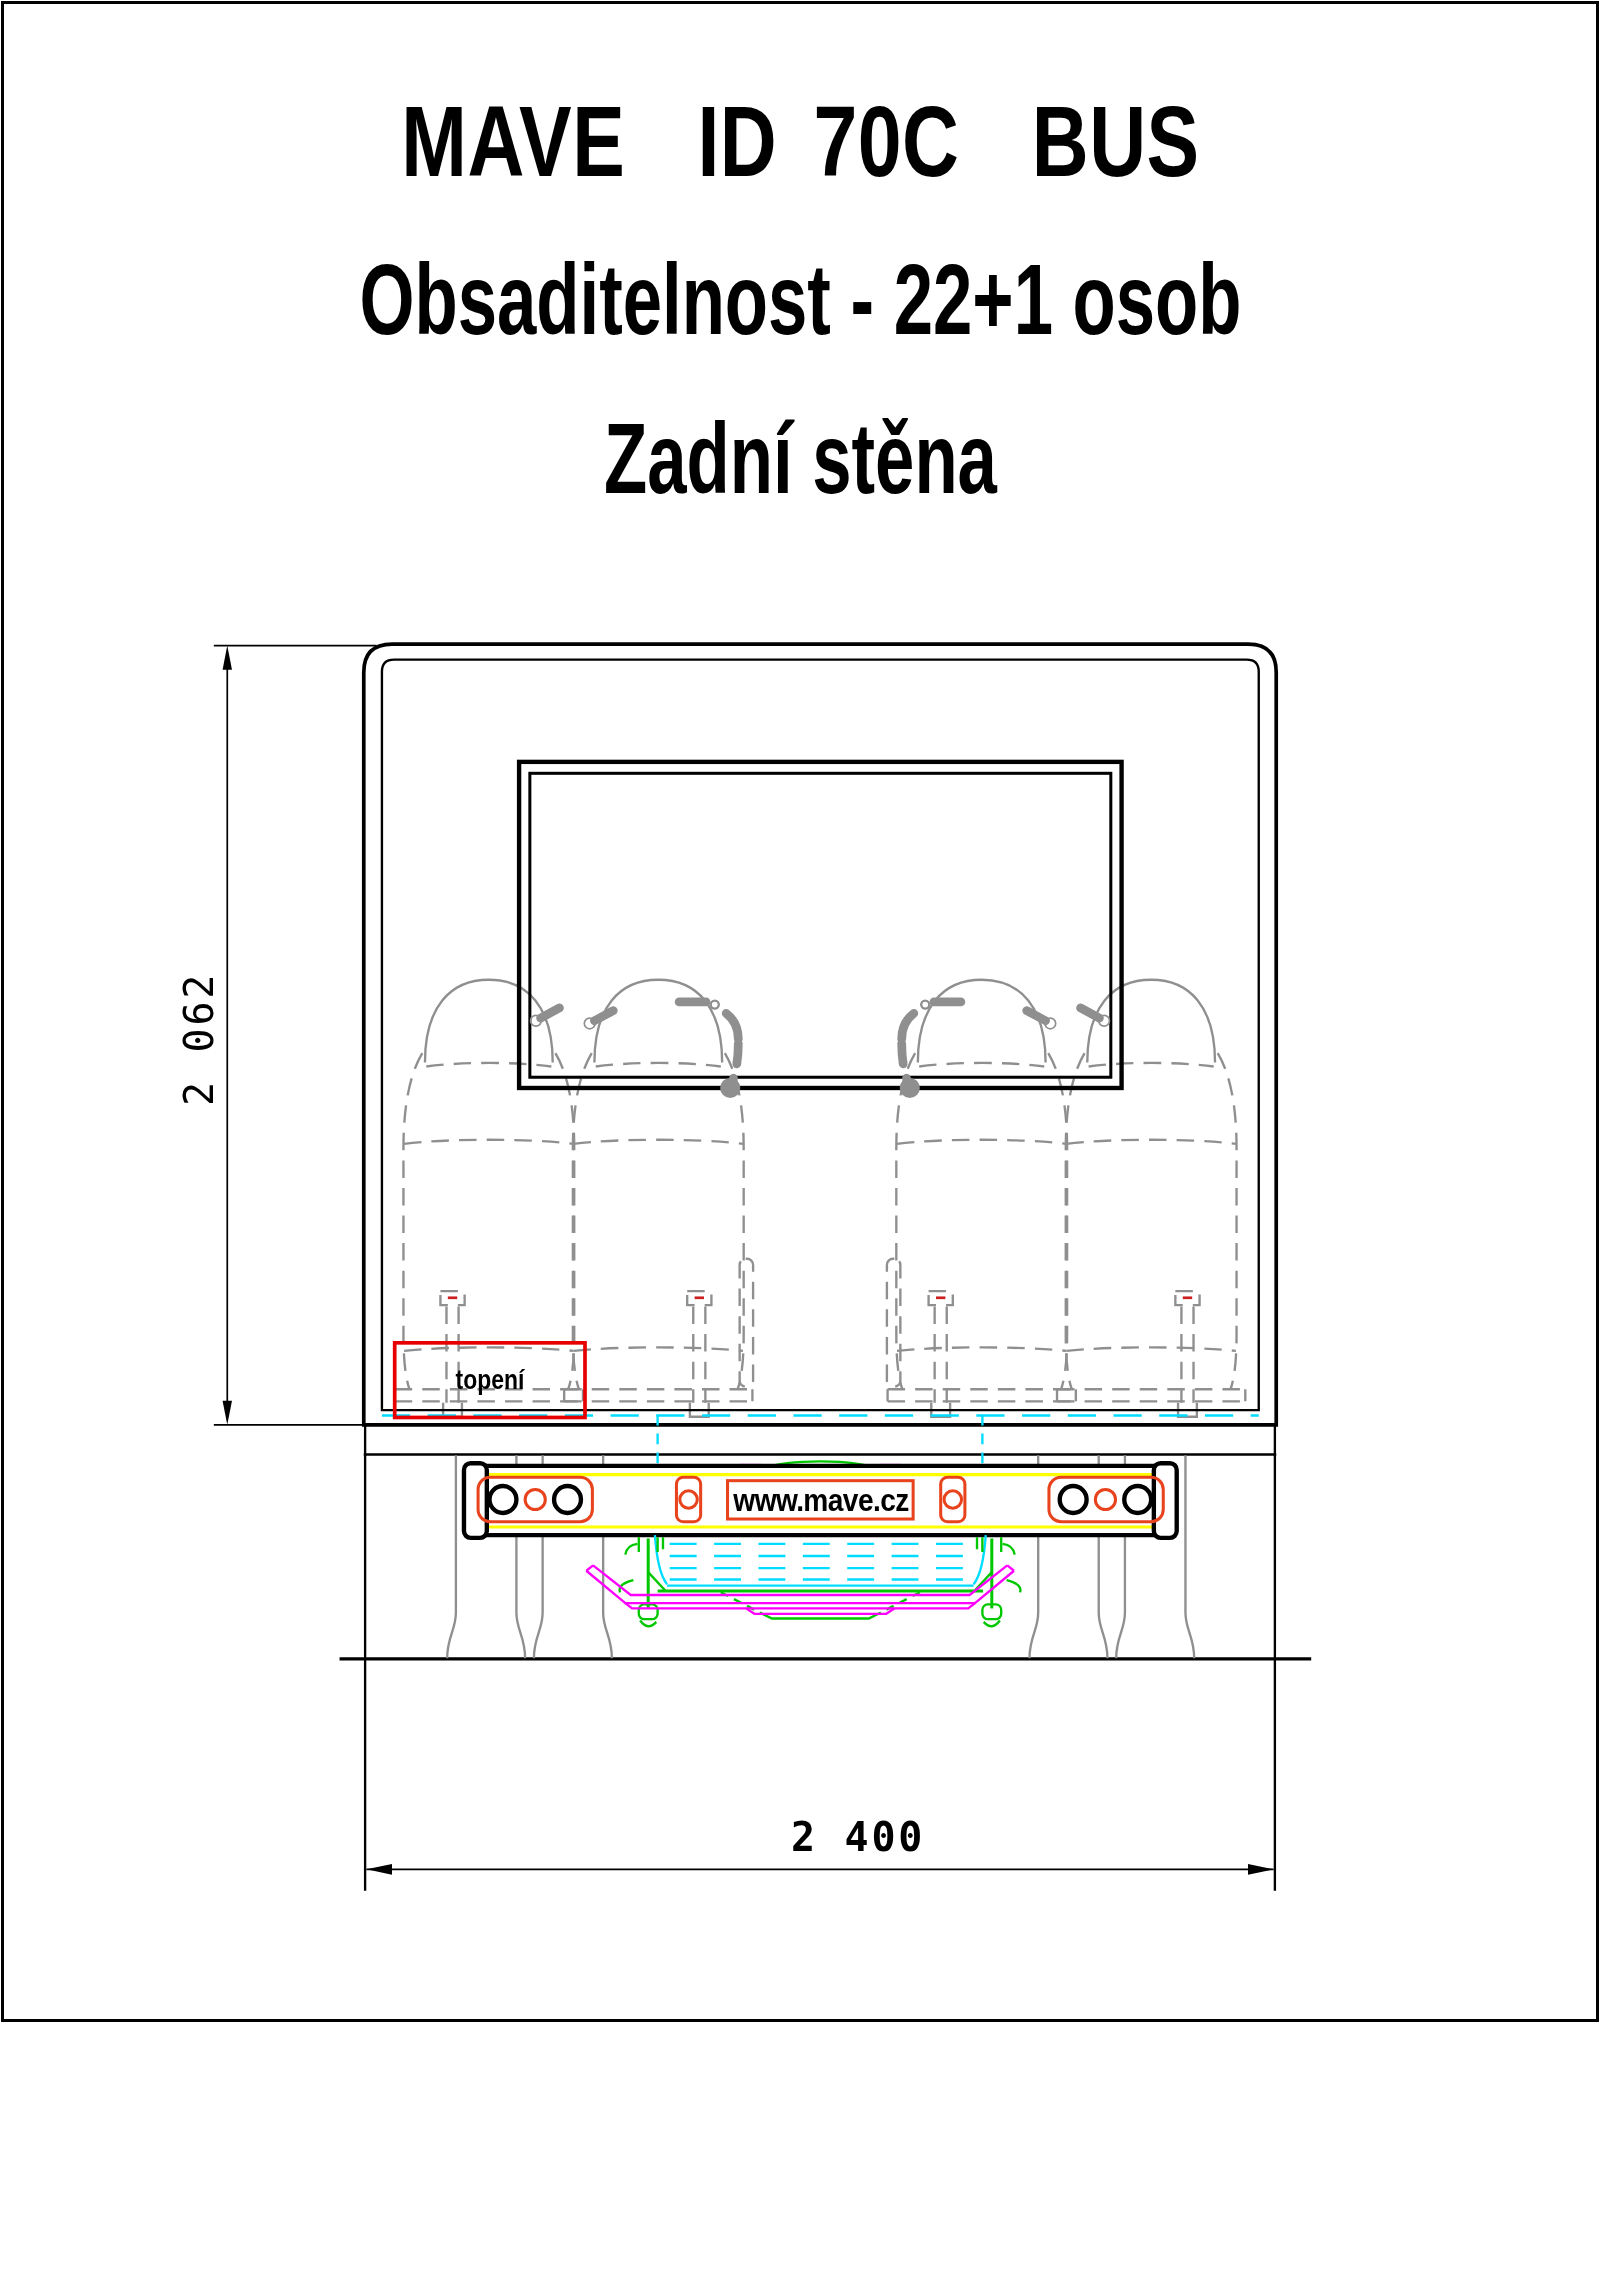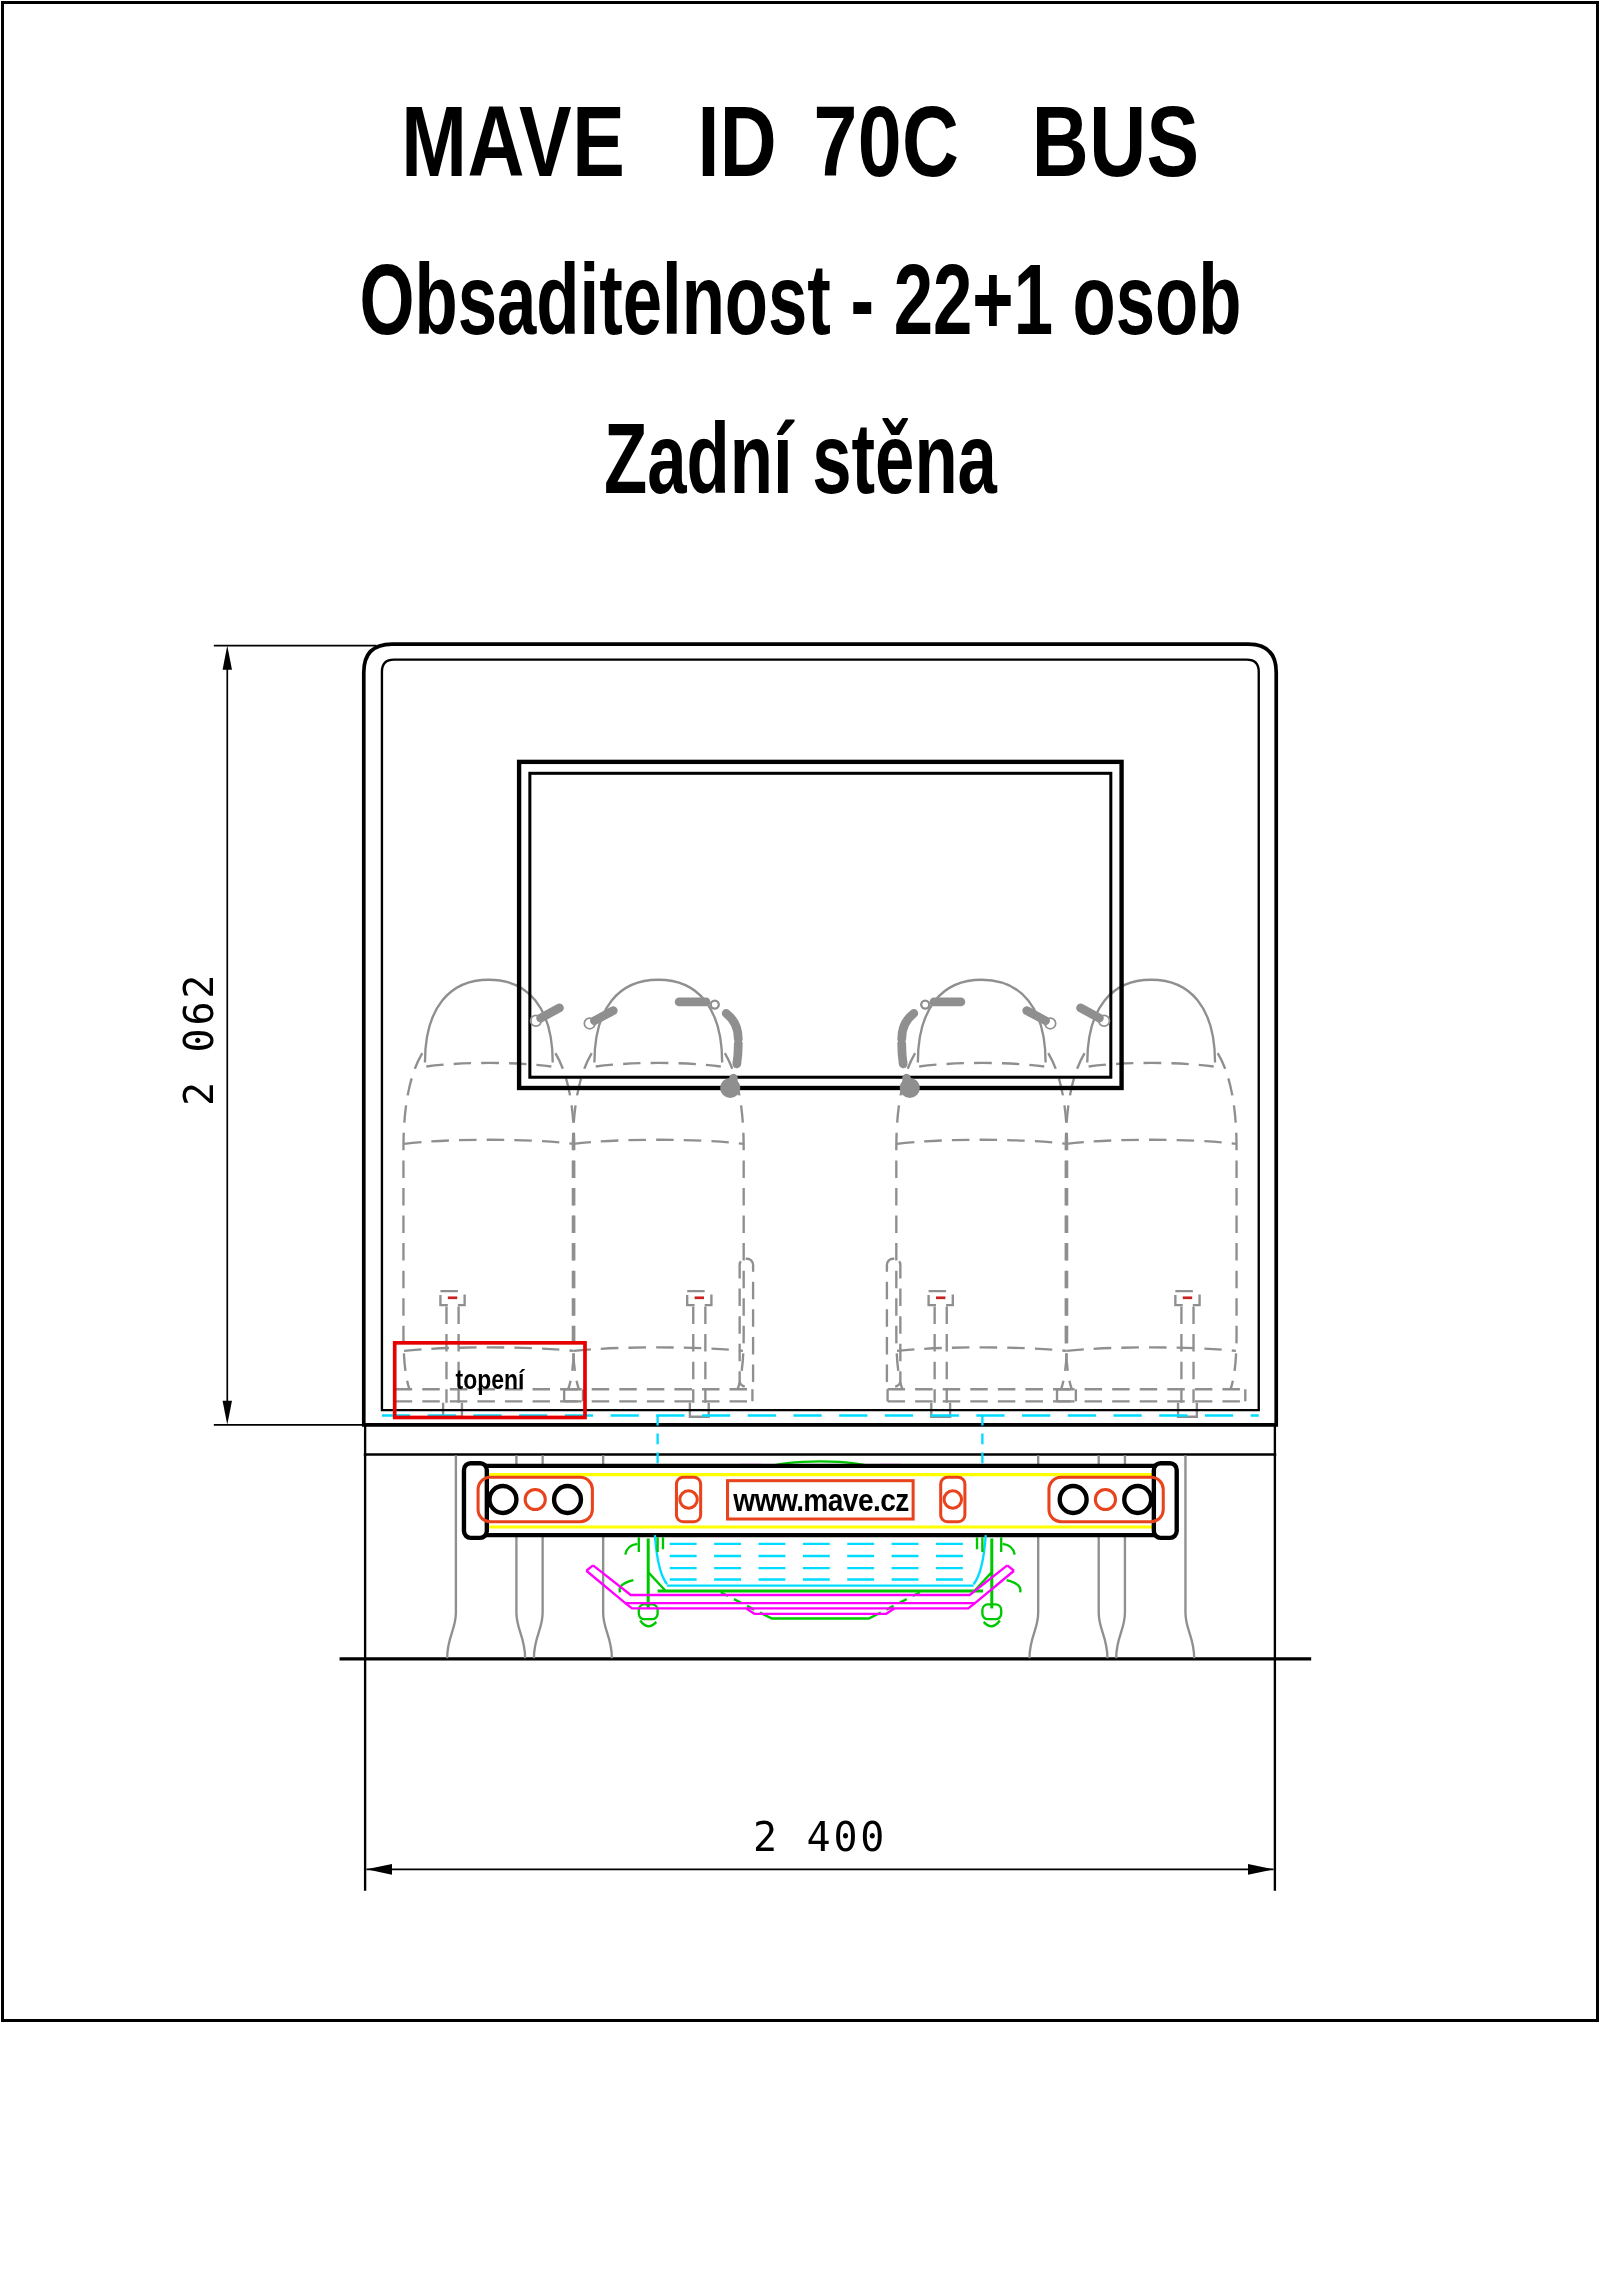--- a/index.html
+++ b/index.html
@@ -7,21 +7,21 @@
         font-family:"Liberation Sans", sans-serif;}
   .abs{position:absolute;}
   #page-border{position:absolute;left:1.3px;top:1.3px;right:2px;bottom:2px;border:3.4px solid #000;}
   .hline{width:100%;text-align:center;font-weight:bold;color:#000;line-height:1;white-space:pre;}
   #title{top:91px;font-size:101px;transform:scaleX(0.78);transform-origin:center;word-spacing:17.5px;letter-spacing:0.7px;}
   #subtitle{top:249px;font-size:101px;transform:scaleX(0.70);transform-origin:center;}
   #viewtitle{top:408px;font-size:101px;transform:scaleX(0.70);transform-origin:center;}
   .dimtxt{font-family:"DejaVu Sans Mono", monospace;font-size:40px;color:#000;
           display:flex;align-items:center;justify-content:center;letter-spacing:2.7px;white-space:pre;}
   #dim-h{left:108px;top:1017px;width:182px;height:44px;transform:rotate(-90deg);transform-origin:center;}
-  #dim-w{left:726px;top:1815px;width:188px;height:43px;}
+  #dim-w{left:764px;top:1815px;width:188px;height:43px;font-weight:bold;}
   #heatlbl{left:395px;top:1343px;width:190px;height:75px;display:flex;align-items:center;justify-content:center;
            font-weight:bold;font-size:27px;color:#000;transform:scaleX(0.85);}
   #urllbl{left:728px;top:1481px;width:186px;height:38px;display:flex;align-items:center;justify-content:center;
           font-weight:bold;font-size:32px;color:#000;transform:scaleX(0.88);letter-spacing:-0.7px;}
   
   svg *{fill:none;}
   .k{stroke:#000;}  .g{stroke:#8f8f8f;} .o{stroke:#e8431c;} .rd{stroke:#e60000;}
   .c{stroke:#00dcff;} .gr{stroke:#00c800;} .m{stroke:#ff00ff;} .y{stroke:#ffff00;}
   .s2{stroke-width:2.5;} .s3{stroke-width:3.5;} .s4{stroke-width:4.5;} .s5{stroke-width:5.5;}
   .s6{stroke-width:6.5;} .s8{stroke-width:13;stroke-linecap:round;}

